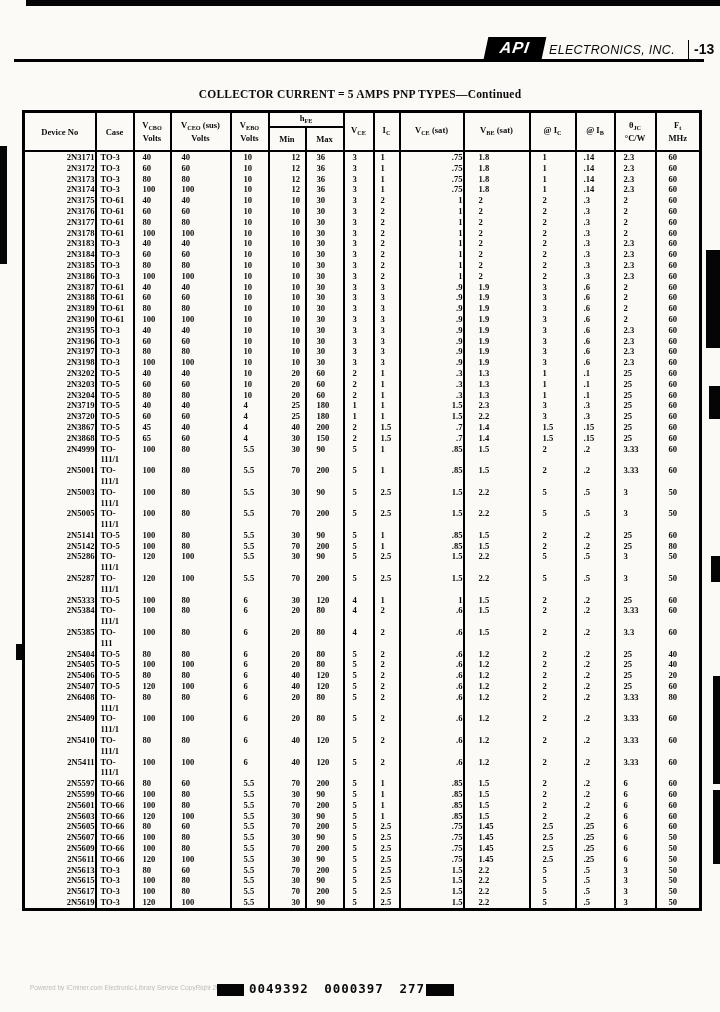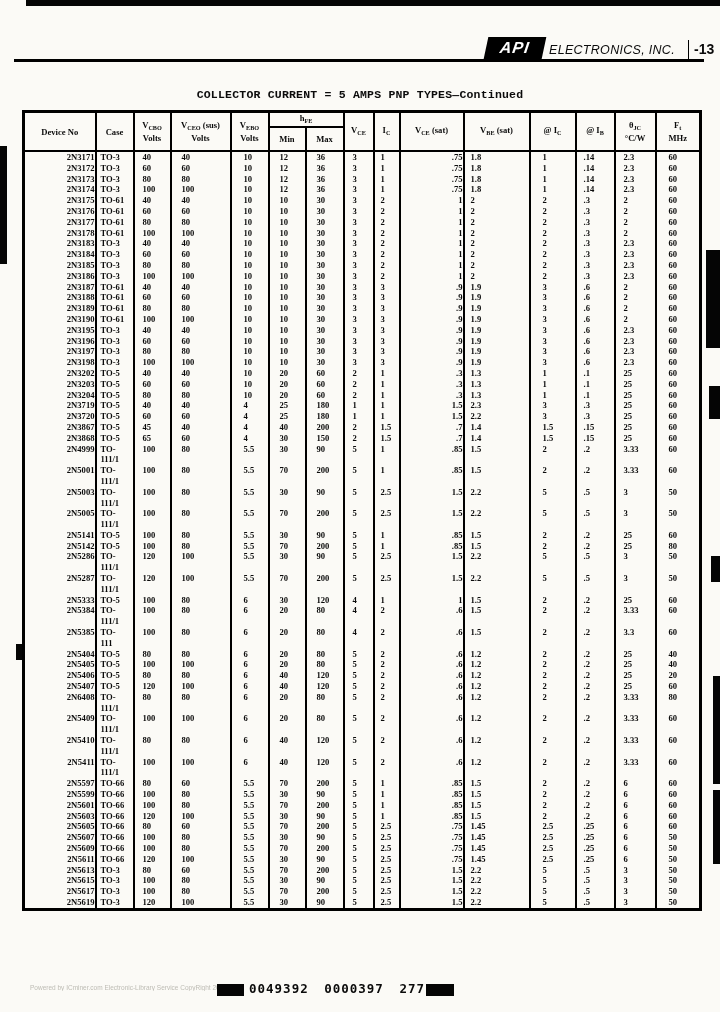--- a/index.html
+++ b/index.html
@@ -10,46 +10,46 @@
   .logo-box{position:absolute;left:486px;top:37px;width:58px;height:22px;background:#000;
             transform:skewX(-12deg);display:flex;align-items:center;justify-content:center;}
   .logo-box span{color:#fff;font-family:"Liberation Sans",sans-serif;font-style:italic;
             font-weight:900;font-size:16px;transform:skewX(4deg);letter-spacing:1px;}
   .company{position:absolute;left:549px;top:43px;font-family:"Liberation Sans",sans-serif;
            font-style:italic;font-weight:400;font-size:12.5px;letter-spacing:.3px;white-space:nowrap;}
   .pageno{position:absolute;left:688px;top:40px;border-left:1.5px solid #000;padding:1px 0 3px 5px;
           font-family:"Liberation Sans",sans-serif;font-weight:700;font-size:14px;}
   .rule{position:absolute;left:14px;top:59px;width:690px;height:2.5px;background:#000;}
   .title{position:absolute;left:0;top:88px;width:720px;text-align:center;
-         font-family:Liberation Mono, monospace;font-weight:700;font-size:11.5px;letter-spacing:.2px;}
+         font-family:Liberation Serif, serif;font-weight:700;font-size:11.5px;letter-spacing:.2px;}
   
   table.spec{position:absolute;left:22px;top:110px;width:678px;border-collapse:collapse;
              table-layout:fixed;border:3px solid #000;
              font-family:"Liberation Serif",serif;font-weight:700;font-size:8.6px;line-height:10.8px;}
   col.c0{width:72px} col.c1{width:38px} col.c2{width:37px} col.c3{width:60px} col.c4{width:38px}
   col.c5{width:37px} col.c6{width:38px} col.c7{width:30px} col.c8{width:26px} col.c9{width:64px}
   col.c10{width:66px} col.c11{width:46px} col.c12{width:39px} col.c13{width:41px} col.c14{width:45px}
   th{border:2px solid #000;padding:0 1px;text-align:center;vertical-align:middle;
      font-size:8.6px;line-height:10px;font-weight:700;}
   thead tr:first-child th.group{height:12px;}
   thead tr:last-child th{height:22px;font-family:Liberation Serif, serif;}
   .hsub{font-size:6.2px;vertical-align:-2px;}
   tbody td{border-left:2px solid #000;border-right:2px solid #000;border-top:none;border-bottom:none;
            padding:0;vertical-align:top;text-align:left;white-space:pre-line;}
   tbody td:nth-child(1){padding-left:5px;text-align:right;}
   tbody td:nth-child(2){padding-left:4px;}
   tbody td:nth-child(3){padding-left:8px;}
   tbody td:nth-child(4){padding-left:10px;}
   tbody td:nth-child(5){padding-left:12px;}
-  tbody td:nth-child(6){padding-left:10px;}
+  tbody td:nth-child(6){padding-left:22px;}
   tbody td:nth-child(7){padding-left:10px;}
   tbody td:nth-child(8){padding-left:8px;}
   tbody td:nth-child(9){padding-left:6px;}
   tbody td:nth-child(10){text-align:right;}
-  tbody td:nth-child(11){padding-left:6px;}
+  tbody td:nth-child(11){padding-left:14px;}
   tbody td:nth-child(12){padding-left:12px;}
   tbody td:nth-child(13){padding-left:7px;}
   tbody td:nth-child(14){padding-left:8px;}
   tbody td:nth-child(15){padding-left:12px;}
   
   .faint{position:absolute;left:30px;top:984px;width:195px;font-size:6.5px;color:#bdbcb4;
          font-family:"Liberation Sans",sans-serif;white-space:nowrap;overflow:hidden;}
   .blk1{left:217px;top:984px;width:27px;height:12px;}
   .blk2{left:426px;top:984px;width:28px;height:12px;}
   .code{position:absolute;left:249px;top:981px;font-family:"DejaVu Sans Mono",monospace;

